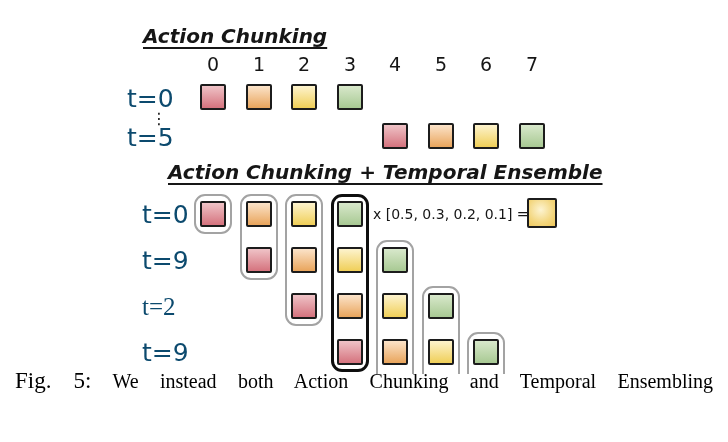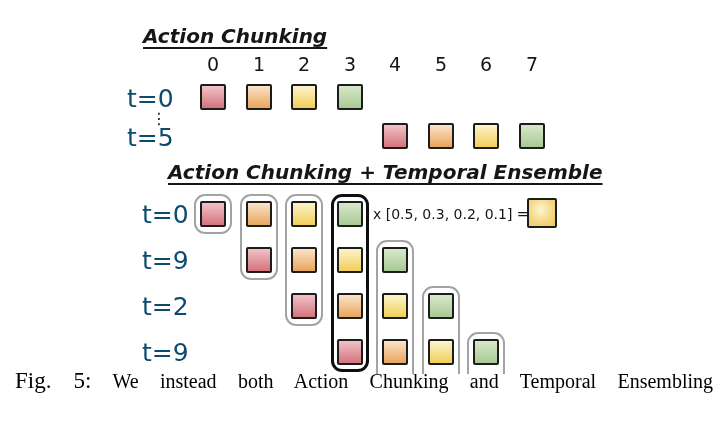--- a/index.html
+++ b/index.html
@@ -66,21 +66,21 @@
       <div class="row-label" style="left: 142px; top: 193px;">t=0</div>
       <div class="sq" style="left: 200px; top: 190px; background: linear-gradient(rgb(239, 195, 199), rgb(213, 115, 126));"></div>
       <div class="sq" style="left: 246px; top: 190px; background: linear-gradient(rgb(251, 227, 201), rgb(233, 165, 92));"></div>
       <div class="sq" style="left: 291px; top: 190px; background: linear-gradient(rgb(253, 243, 205), rgb(240, 207, 88));"></div>
       <div class="sq" style="left: 337px; top: 190px; background: linear-gradient(rgb(216, 232, 203), rgb(168, 201, 147));"></div>
       <div class="row-label" style="left: 142px; top: 239px;">t=9</div>
       <div class="sq" style="left: 246px; top: 236px; background: linear-gradient(rgb(239, 195, 199), rgb(213, 115, 126));"></div>
       <div class="sq" style="left: 291px; top: 236px; background: linear-gradient(rgb(251, 227, 201), rgb(233, 165, 92));"></div>
       <div class="sq" style="left: 337px; top: 236px; background: linear-gradient(rgb(253, 243, 205), rgb(240, 207, 88));"></div>
       <div class="sq" style="left: 382px; top: 236px; background: linear-gradient(rgb(216, 232, 203), rgb(168, 201, 147));"></div>
-      <div class="row-label" style="left: 142px; top: 285px;">t=2</div>
+      <div class="row-label" style="left: 142px; top: 285px; font-family: Liberation Serif, serif;">t=2</div>
       <div class="sq" style="left: 291px; top: 282px; background: linear-gradient(rgb(239, 195, 199), rgb(213, 115, 126));"></div>
       <div class="sq" style="left: 337px; top: 282px; background: linear-gradient(rgb(251, 227, 201), rgb(233, 165, 92));"></div>
       <div class="sq" style="left: 382px; top: 282px; background: linear-gradient(rgb(253, 243, 205), rgb(240, 207, 88));"></div>
       <div class="sq" style="left: 428px; top: 282px; background: linear-gradient(rgb(216, 232, 203), rgb(168, 201, 147));"></div>
       <div class="row-label" style="left: 142px; top: 331px;">t=9</div>
       <div class="sq" style="left: 337px; top: 328px; background: linear-gradient(rgb(239, 195, 199), rgb(213, 115, 126));"></div>
       <div class="sq" style="left: 382px; top: 328px; background: linear-gradient(rgb(251, 227, 201), rgb(233, 165, 92));"></div>
       <div class="sq" style="left: 428px; top: 328px; background: linear-gradient(rgb(253, 243, 205), rgb(240, 207, 88));"></div>
       <div class="sq" style="left: 473px; top: 328px; background: linear-gradient(rgb(216, 232, 203), rgb(168, 201, 147));"></div>
     </div>

